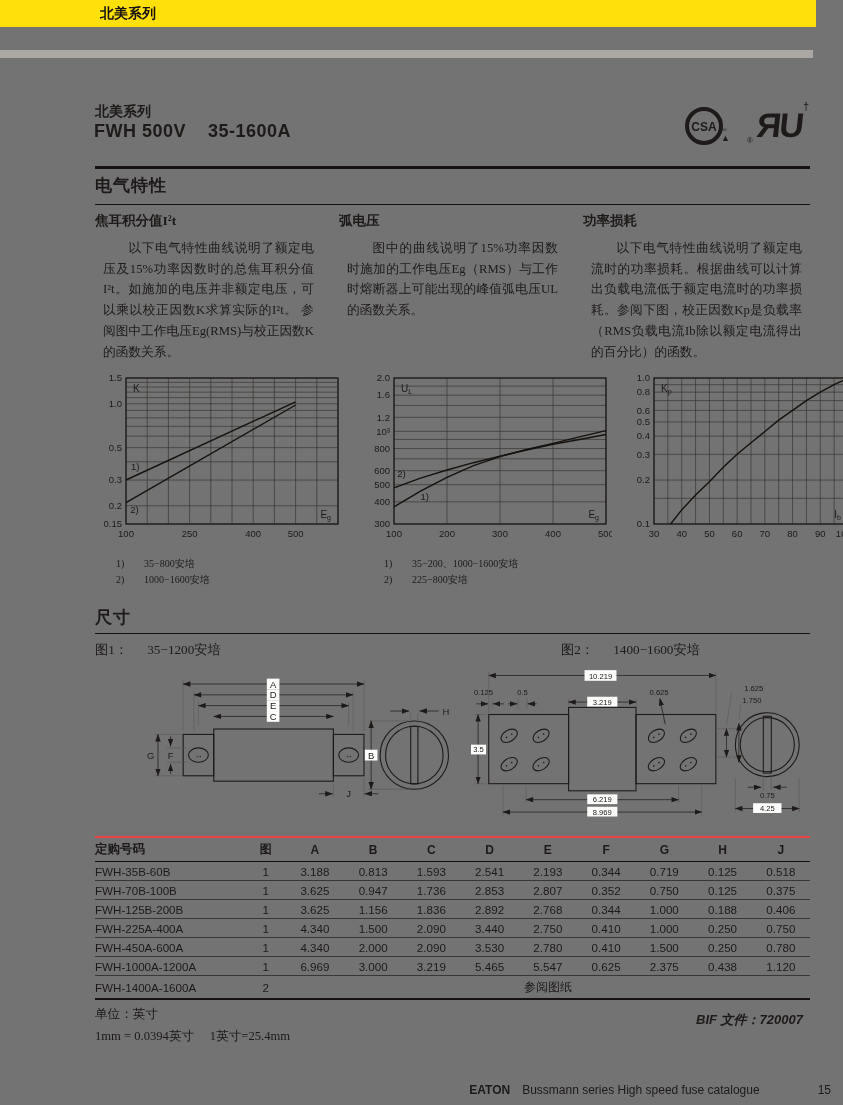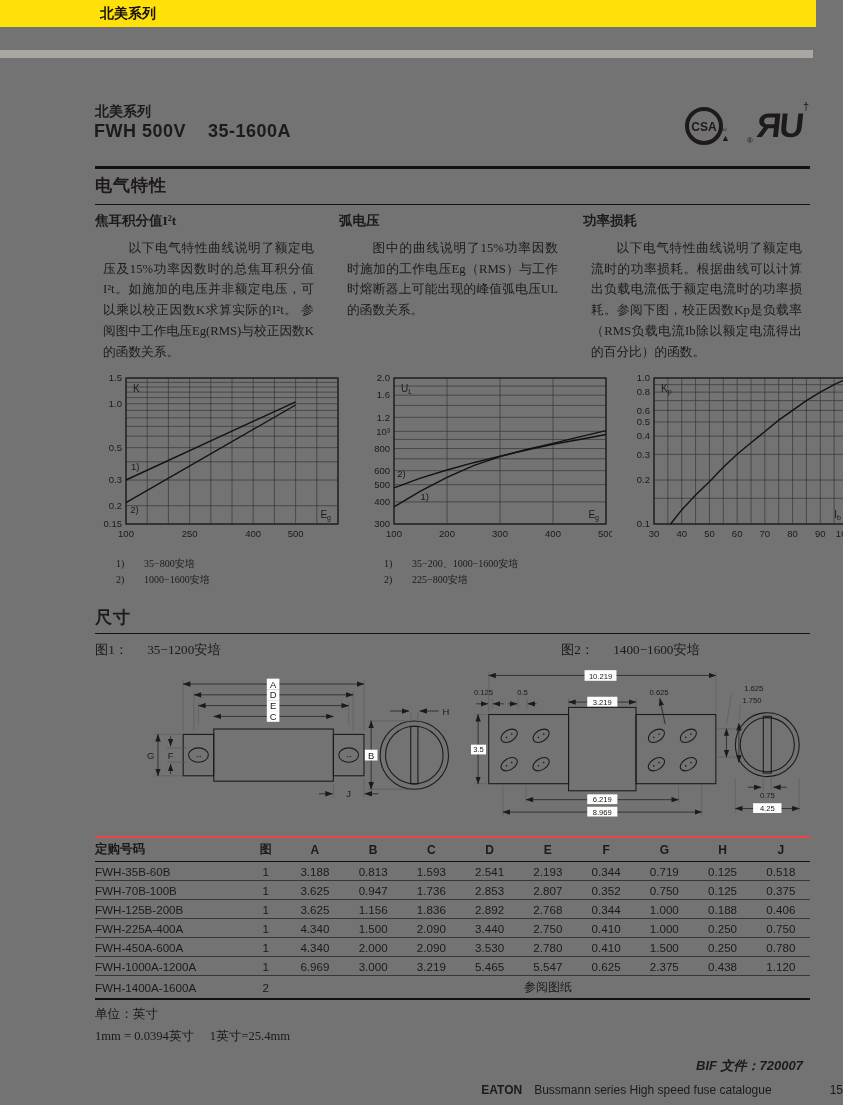--- a/index.html
+++ b/index.html
@@ -57,23 +57,23 @@
           font-family:"Liberation Sans",sans-serif;font-size:11.6px;}
   .dim-table th{border-top:2px solid #ef4444;border-bottom:1.3px solid #141110;
           padding:3px 0;font-size:12px;text-align:center;}
   .dim-table th.col-model{text-align:left;font-family:"Liberation Serif",serif;font-size:12.5px;}
   .dim-table td{border-bottom:1px solid #3a3633;padding:2.5px 0;text-align:center;}
   .dim-table td.col-model{text-align:left;}
   .dim-table tr:last-child td{border-bottom:2px solid #141110;}
   .dim-table td.span-cell{font-family:"Liberation Serif",serif;font-size:12px;}
 
   .footnotes{position:absolute;left:95px;top:1003px;font-size:12.6px;line-height:1.75;white-space:pre;}
-  .bif{position:absolute;right:40px;top:1057px;font-size:13px;font-weight:bold;font-style:italic;
+  .bif{position:absolute;right:40px;top:1011px;font-size:13px;font-weight:bold;font-style:italic;
           font-family:"Liberation Sans",sans-serif;}
-  .pagefoot{position:absolute;right:0;top:1083px;font-size:12px;
+  .pagefoot{position:absolute;right:12px;top:1083px;font-size:12px;
           font-family:"Liberation Sans",sans-serif;display:flex;align-items:baseline;}
   .brand{font-weight:bold;margin-right:12px;}
   .pageno{margin-left:58px;}
 </style>
 </head>
 <body>
 
 <div class="page">
 
   <div class="banner">

